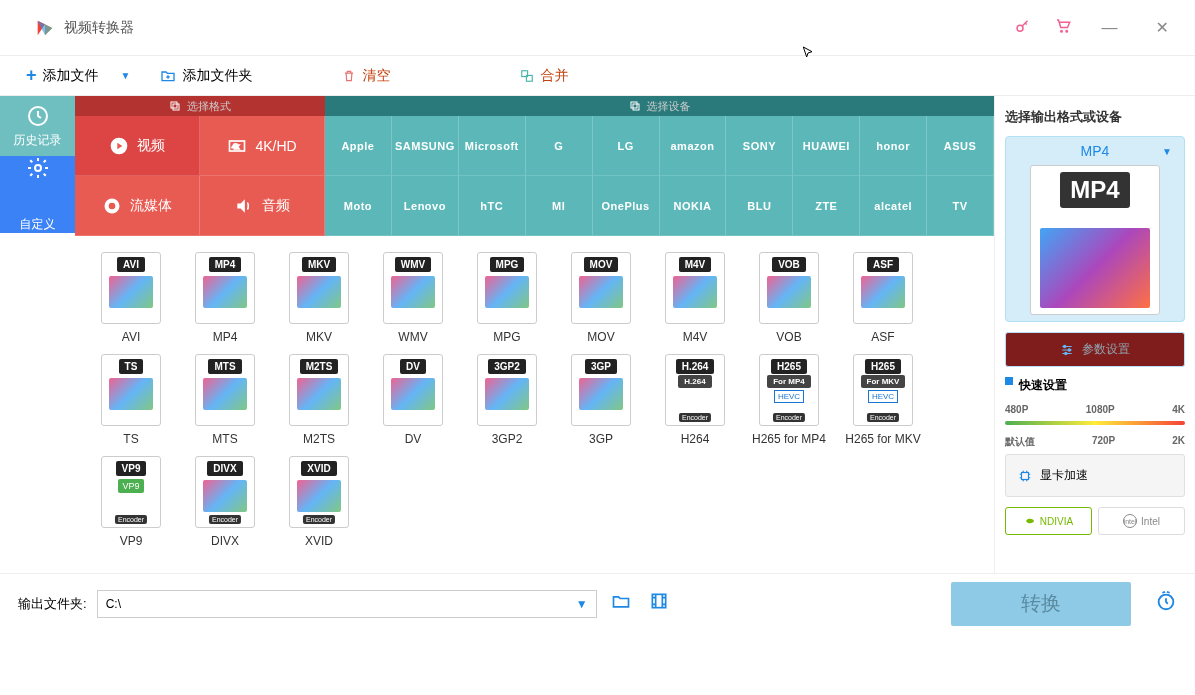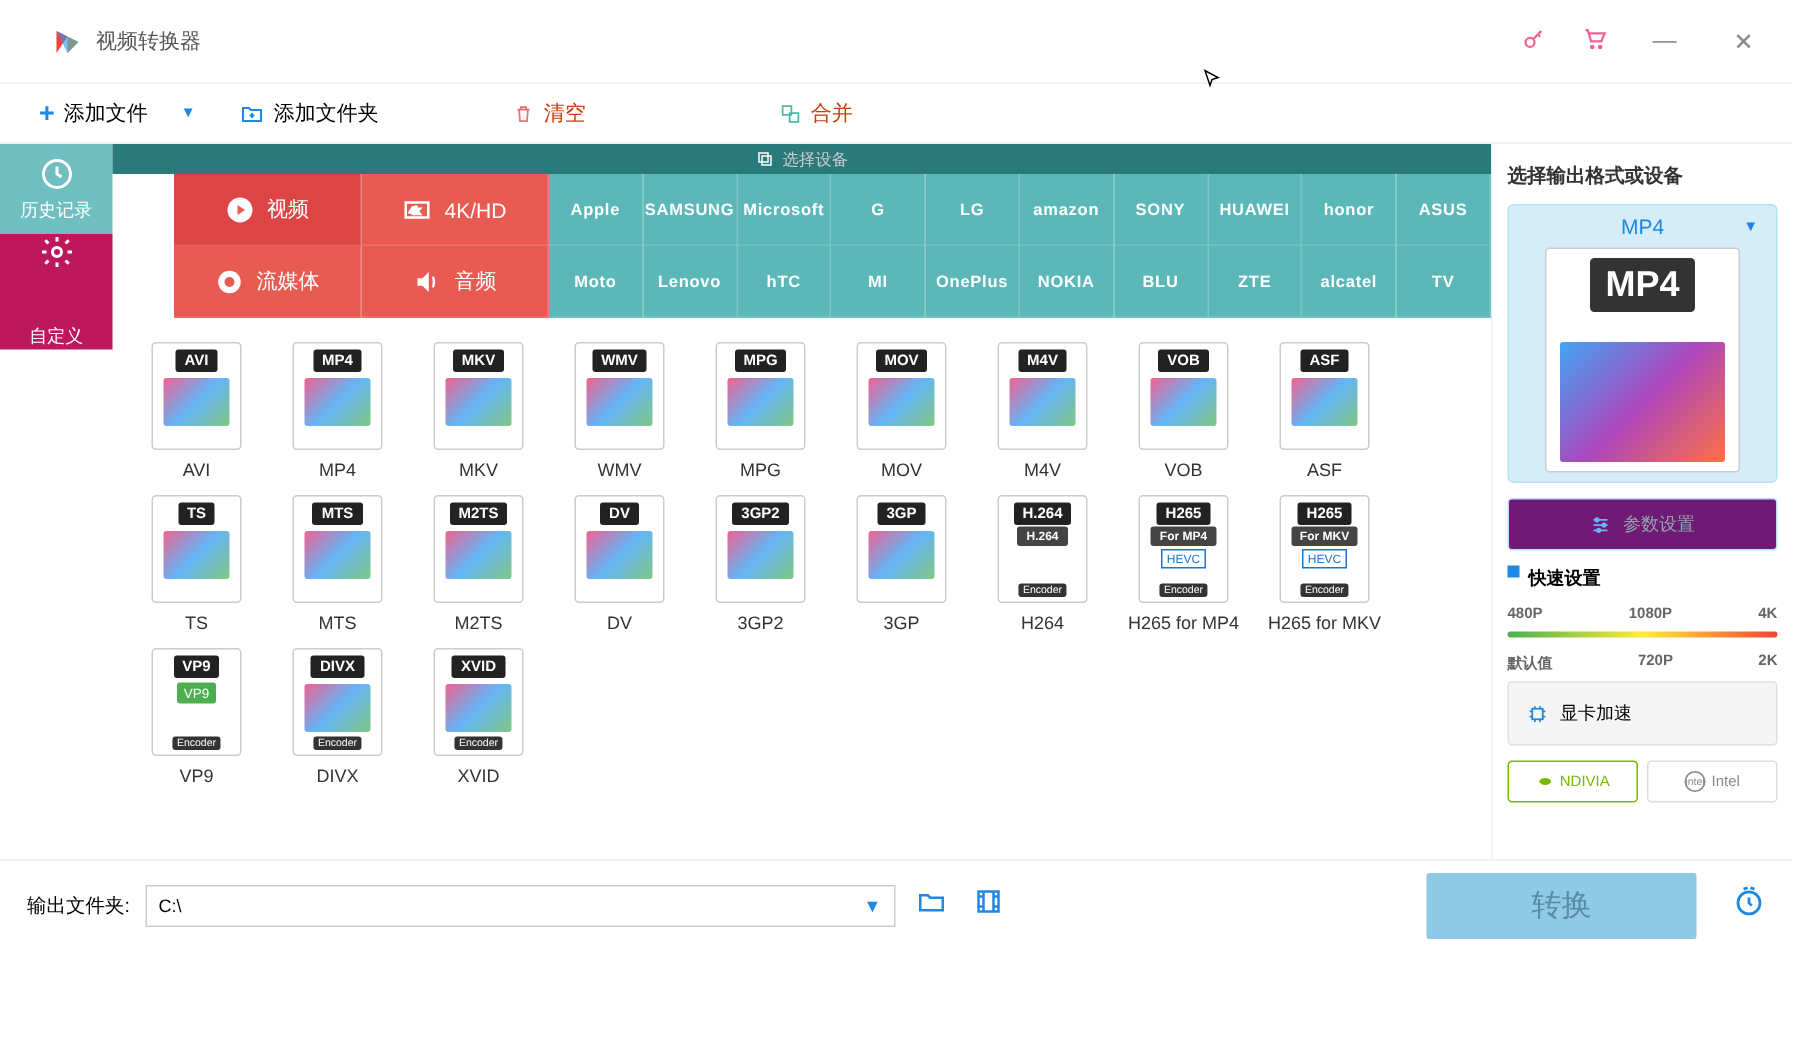--- a/index.html
+++ b/index.html
@@ -16,29 +16,29 @@
 .tool-btn { display: flex; align-items: center; gap: 6px; font-size: 14px; cursor: pointer; padding: 4px 8px; }
 .plus-icon { color: #1e88e5; font-weight: bold; font-size: 18px; }
 .caret-down { color: #1e88e5; font-size: 10px; }
 .tool-disabled { color: #c2410c; }
 
 .main { display: flex; height: 477px; }
 
 .sidebar { width: 75px; display: flex; flex-direction: column; }
 .side-btn { flex: 0 0 60px; display: flex; flex-direction: column; align-items: center; justify-content: center; color: #fff; gap: 4px; cursor: pointer; font-size: 12px; }
 .side-history { background: #6fbfc1; }
-.side-custom { background: #be185d; gap: 36px; }
+.side-custom { background: #3b82f6; gap: 36px; }
 
 .center { flex: 1; display: flex; flex-direction: column; border-right: 1px solid #eee; }
 
 .cat-header { height: 20px; display: flex; background: #3a3f48; color: #ccc; font-size: 11px; }
 .cat-header-left { width: 250px; background: #b23330; display: flex; align-items: center; justify-content: center; gap: 6px; }
 .cat-header-right { flex: 1; background: #2a7a7c; display: flex; align-items: center; justify-content: center; gap: 6px; }
 
-.brand-grid { height: 96px; display: flex; flex-direction: column; padding-left: 41px; }
+.brand-grid { height: 120px; display: flex; flex-direction: column; }
 .brand-row { flex: 1; display: flex; }
 .type-cell { width: 125px; background: #e85b52; color: #fff; display: flex; align-items: center; justify-content: center; gap: 8px; font-size: 14px; border-right: 1px solid rgba(255,255,255,0.2); border-bottom: 1px solid rgba(255,255,255,0.15); cursor: pointer; }
 .type-cell.active { background: #d44; }
 .brand-cell { flex: 1; background: #5cb8b8; color: #fff; display: flex; align-items: center; justify-content: center; border-right: 1px solid rgba(255,255,255,0.2); border-bottom: 1px solid rgba(255,255,255,0.15); cursor: pointer; font-size: 11px; font-weight: bold; letter-spacing: 0.5px; }
 
 .format-area { flex: 1; padding: 16px; display: flex; flex-wrap: wrap; gap: 10px 14px; align-content: flex-start; overflow-y: auto; }
 .format-item { width: 80px; display: flex; flex-direction: column; align-items: center; cursor: pointer; }
 .format-icon { width: 60px; height: 72px; background: #fff; border: 1px solid #ccc; border-radius: 3px; display: flex; flex-direction: column; align-items: center; padding-top: 4px; position: relative; }
 .format-badge { background: #222; color: #fff; font-size: 10px; padding: 2px 6px; border-radius: 2px; font-weight: bold; }
 .format-badge.sub { font-size: 8px; background: #444; margin-top: 1px; }
@@ -48,21 +48,21 @@
 
 .right-panel { width: 200px; padding: 12px 10px; display: flex; flex-direction: column; gap: 10px; }
 .panel-title { font-size: 13px; color: #333; font-weight: bold; }
 .preview-card { background: #d4edf8; border: 1px solid #b3e0f2; border-radius: 4px; padding: 6px; display: flex; flex-direction: column; align-items: center; gap: 6px; }
 .preview-head { width: 100%; display: flex; justify-content: center; align-items: center; color: #1e88e5; font-size: 14px; position: relative; }
 .preview-caret { position: absolute; right: 6px; color: #1e88e5; font-size: 10px; }
 .preview-box { width: 130px; height: 150px; background: #fff; border: 1px solid #ccc; border-radius: 3px; display: flex; flex-direction: column; align-items: center; justify-content: space-between; padding: 6px; }
 .preview-mp4 { font-size: 24px; font-weight: bold; color: #222; background: #333; color: #fff; padding: 4px 10px; border-radius: 3px; }
 .preview-thumb { width: 110px; height: 80px; background: linear-gradient(135deg,#42a5f5 0%,#ab47bc 50%,#ff7043 100%); border-radius: 2px; position: relative; }
 
-.param-btn { background: #701a75; border: 1px solid #bbdefb; color: #90a4ae; padding: 8px; text-align: center; border-radius: 3px; cursor: pointer; display: flex; align-items: center; gap: 8px; justify-content: center; }
+.param-btn { background: #7f1d1d; border: 1px solid #bbdefb; color: #90a4ae; padding: 8px; text-align: center; border-radius: 3px; cursor: pointer; display: flex; align-items: center; gap: 8px; justify-content: center; }
 
 .quick-title { display: flex; align-items: flex-start; gap: 6px; font-weight: bold; font-size: 12px; }
 .quick-dot { width: 8px; height: 8px; background: #1e88e5; }
 
 .res-scale { position: relative; height: 40px; font-weight: bold; }
 .res-bar { height: 4px; background: linear-gradient(to right, #4caf50, #ffeb3b, #f44336); margin: 6px 0; border-radius: 2px; }
 .res-labels { display: flex; justify-content: space-between; font-size: 10px; color: #666; }
 .res-labels2 { display: flex; justify-content: space-between; font-size: 10px; color: #666; margin-top: 10px; }
 
 .gpu-btn { background: #f5f5f5; border: 1px solid #e0e0e0; padding: 12px; border-radius: 3px; cursor: pointer; display: flex; align-items: center; gap: 8px; }
@@ -148,20 +148,27 @@
       <svg width="24" height="24" viewBox="0 0 24 24" fill="none" stroke="#fff" stroke-width="2">
           <circle cx="12" cy="12" r="3"></circle>
           <path d="M12 2v3M12 19v3M4.2 4.2l2.1 2.1M17.7 17.7l2.1 2.1M2 12h3M19 12h3M4.2 19.8l2.1-2.1M17.7 6.3l2.1-2.1"></path>
         </svg>
       <span>自定义</span>
     </div>
   </div>
 
   <div class="center">
     <div class="cat-header">
+      <div class="cat-header-left">
+        <svg width="12" height="12" viewBox="0 0 24 24" fill="none" stroke="#fff" stroke-width="2">
+            <rect x="4" y="4" width="12" height="12"></rect>
+            <rect x="8" y="8" width="12" height="12"></rect>
+          </svg>
+        <span>选择格式</span>
+      </div>
       <div class="cat-header-right">
         <svg width="12" height="12" viewBox="0 0 24 24" fill="none" stroke="#fff" stroke-width="2">
             <rect x="4" y="4" width="12" height="12"></rect>
             <rect x="8" y="8" width="12" height="12"></rect>
           </svg>
         <span>选择设备</span>
       </div>
     </div>
 
     <div class="brand-grid">

